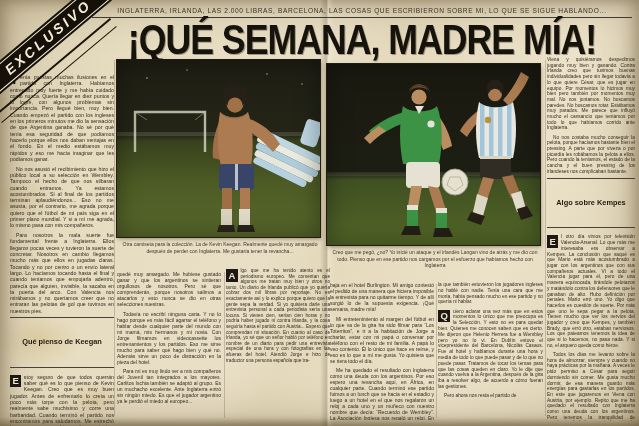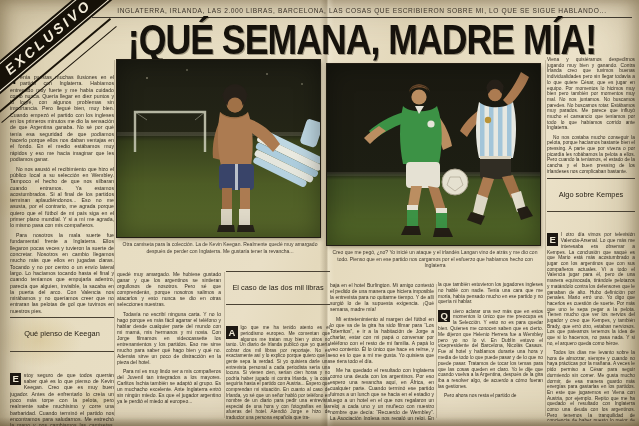--- a/index.html
+++ b/index.html
@@ -45,22 +45,22 @@
   
   .col{position:absolute;text-align:justify;overflow:hidden;}
   .col p{margin:0 0 3.5px 0;text-indent:6px;}
   .col p.first{text-indent:0;}
   #col1{left:10px;top:74px;width:104px;height:362px;font-size:5.2px;line-height:6.3px;}
   #col2{left:117px;top:271px;width:104px;height:150px;font-size:5px;line-height:6px;}
   #col3{left:226px;top:268px;width:104px;height:153px;font-size:4.7px;line-height:5.6px;}
   #col4{left:330px;top:282px;width:104px;height:138px;font-size:5px;line-height:6px;}
   #col5{left:438px;top:282px;width:105px;height:138px;font-size:4.8px;line-height:5.8px;}
   #col6{left:547px;top:57px;width:88px;height:364px;font-size:4.8px;line-height:5.7px;}
-  .sec-head{font-weight:normal;text-align:center;font-size:7.4px;line-height:8.4px;color:#221c12;
-    border-top:1px solid #4a4234;border-bottom:1px solid #4a4234;padding:12px 2px;margin:3px 0 20px;}
+  .sec-head{font-weight:bold;text-align:center;font-size:7.4px;line-height:8.4px;color:#221c12;
+    border-top:1px solid #4a4234;border-bottom:1px solid #4a4234;padding:20px 2px;margin:3px 0 6px;}
   .drop-plain::first-letter{float:left;font-size:14px;line-height:11px;font-weight:bold;color:#16120c;margin:0 1.5px 0 0;}
   .drop-box::first-letter{float:left;background:#1d1812;color:#efe8d4;font-size:9.5px;line-height:9.5px;
     font-weight:bold;padding:1.5px 2.5px;margin:1px 2.5px 0 0;}
   
   .vrule{position:absolute;width:0;border-left:1px solid rgba(96,84,58,.28);}
   
   .sig-block{text-align:center;margin-top:5px;}
   .sig-block svg{display:block;margin:0 auto;}
 </style>
 </head>
@@ -209,21 +209,20 @@
     <p>Después de perder con Inglaterra</p>
   </div>
 
   <div class="col" id="col2">
     <p class="first">quedé muy amargado. Me hubiese gustado ganar y que los argentinos se sintieran orgullosos de nosotros. Pero sé que comprenderán, porque nosotros salimos a atacarlos y esto nunca se dio en otras selecciones nuestras.</p>
     <p>Todavía no escribí ninguna carta. Y no lo hago porque es más fácil agarrar el teléfono y hablar desde cualquier parte del mundo con mi mamá, mis hermanos y mi novia. Con Jorge filmamos en videocassette los entrenamientos y los partidos. Eso me sirve mucho para saber qué hago bien y qué no. Además sirve un poco de distracción en la pieza del hotel.</p>
     <p>Para mí es muy lindo ver a mis compañeros del Juvenil tan integrados a los mayores. Carlitos Ischia también se adaptó al grupo. Es un muchacho excelente. Ante Inglaterra entró sin ningún miedo. Es que el jugador argentino ya le perdió el miedo al europeo...</p>
   </div>
 
   <div class="col" id="col3">
-    <div class="sec-head">El caso de las dos mil libras</div>
     <p class="first drop-box">Algo que me ha tenido atento es el periodismo europeo. Me comentan que algunos me tratan muy bien y otros no tanto. Un diario de Irlanda publicó que yo quería cobrar dos mil libras por reportaje. No es exactamente así y lo explico porque quiero que la gente sepa la verdad. Si yo quisiera darle una entrevista personal a cada periodista sería una locura. Si vienen cien, serían cien horas y no podría haber jugado ni contra Irlanda, y la cosa seguiría hasta el partido con Austria... Espero que comprendan mi situación. En cuanto al caso de Irlanda, yo sé que un señor habló por teléfono en nombre de un diario para pedir una entrevista especial de una hora y con fotografías en las afueras del hotel. Atendió Jorge e hizo de traductor una persona española que tra-</p>
   </div>
 
   <div class="col" id="col4">
     <p class="first">baja en el hotel Burlington. Mi amigo contestó el pedido de una manera que hiciera imposible la entrevista para no quitarme tiempo. Y de allí surgió lo de la supuesta exigencia. ¡Qué semana, madre mía!</p>
     <p>Mi entretenimiento al margen del fútbol en lo que va de la gira ha sido filmar para “Los Toterritos”, e ir a la habitación de Jorge a charlar, estar con mi papá o conversar por teléfono con el resto de mi familia. A papá lo veo contento. Él lo único que hace es reírse, y eso es lo que a mí me gusta. Yo quisiera que se riera todo el día.</p>
     <p>Me ha quedado el resultado con Inglaterra como una deuda con los argentinos. Por eso espero una revancha aquí, en África, en cualquier parte. Cuando terminó ese partido fuimos a un lunch que se hacía en el estadio y luego a un hotel en el que nos regalaron un reloj a cada uno y un muñeco con nuestro nombre que decía: “Recuerdo de Wembley”. La Asociación Inglesa nos regaló un reloj. En la cena en</p>
   </div>
 
   <div class="col" id="col5">

